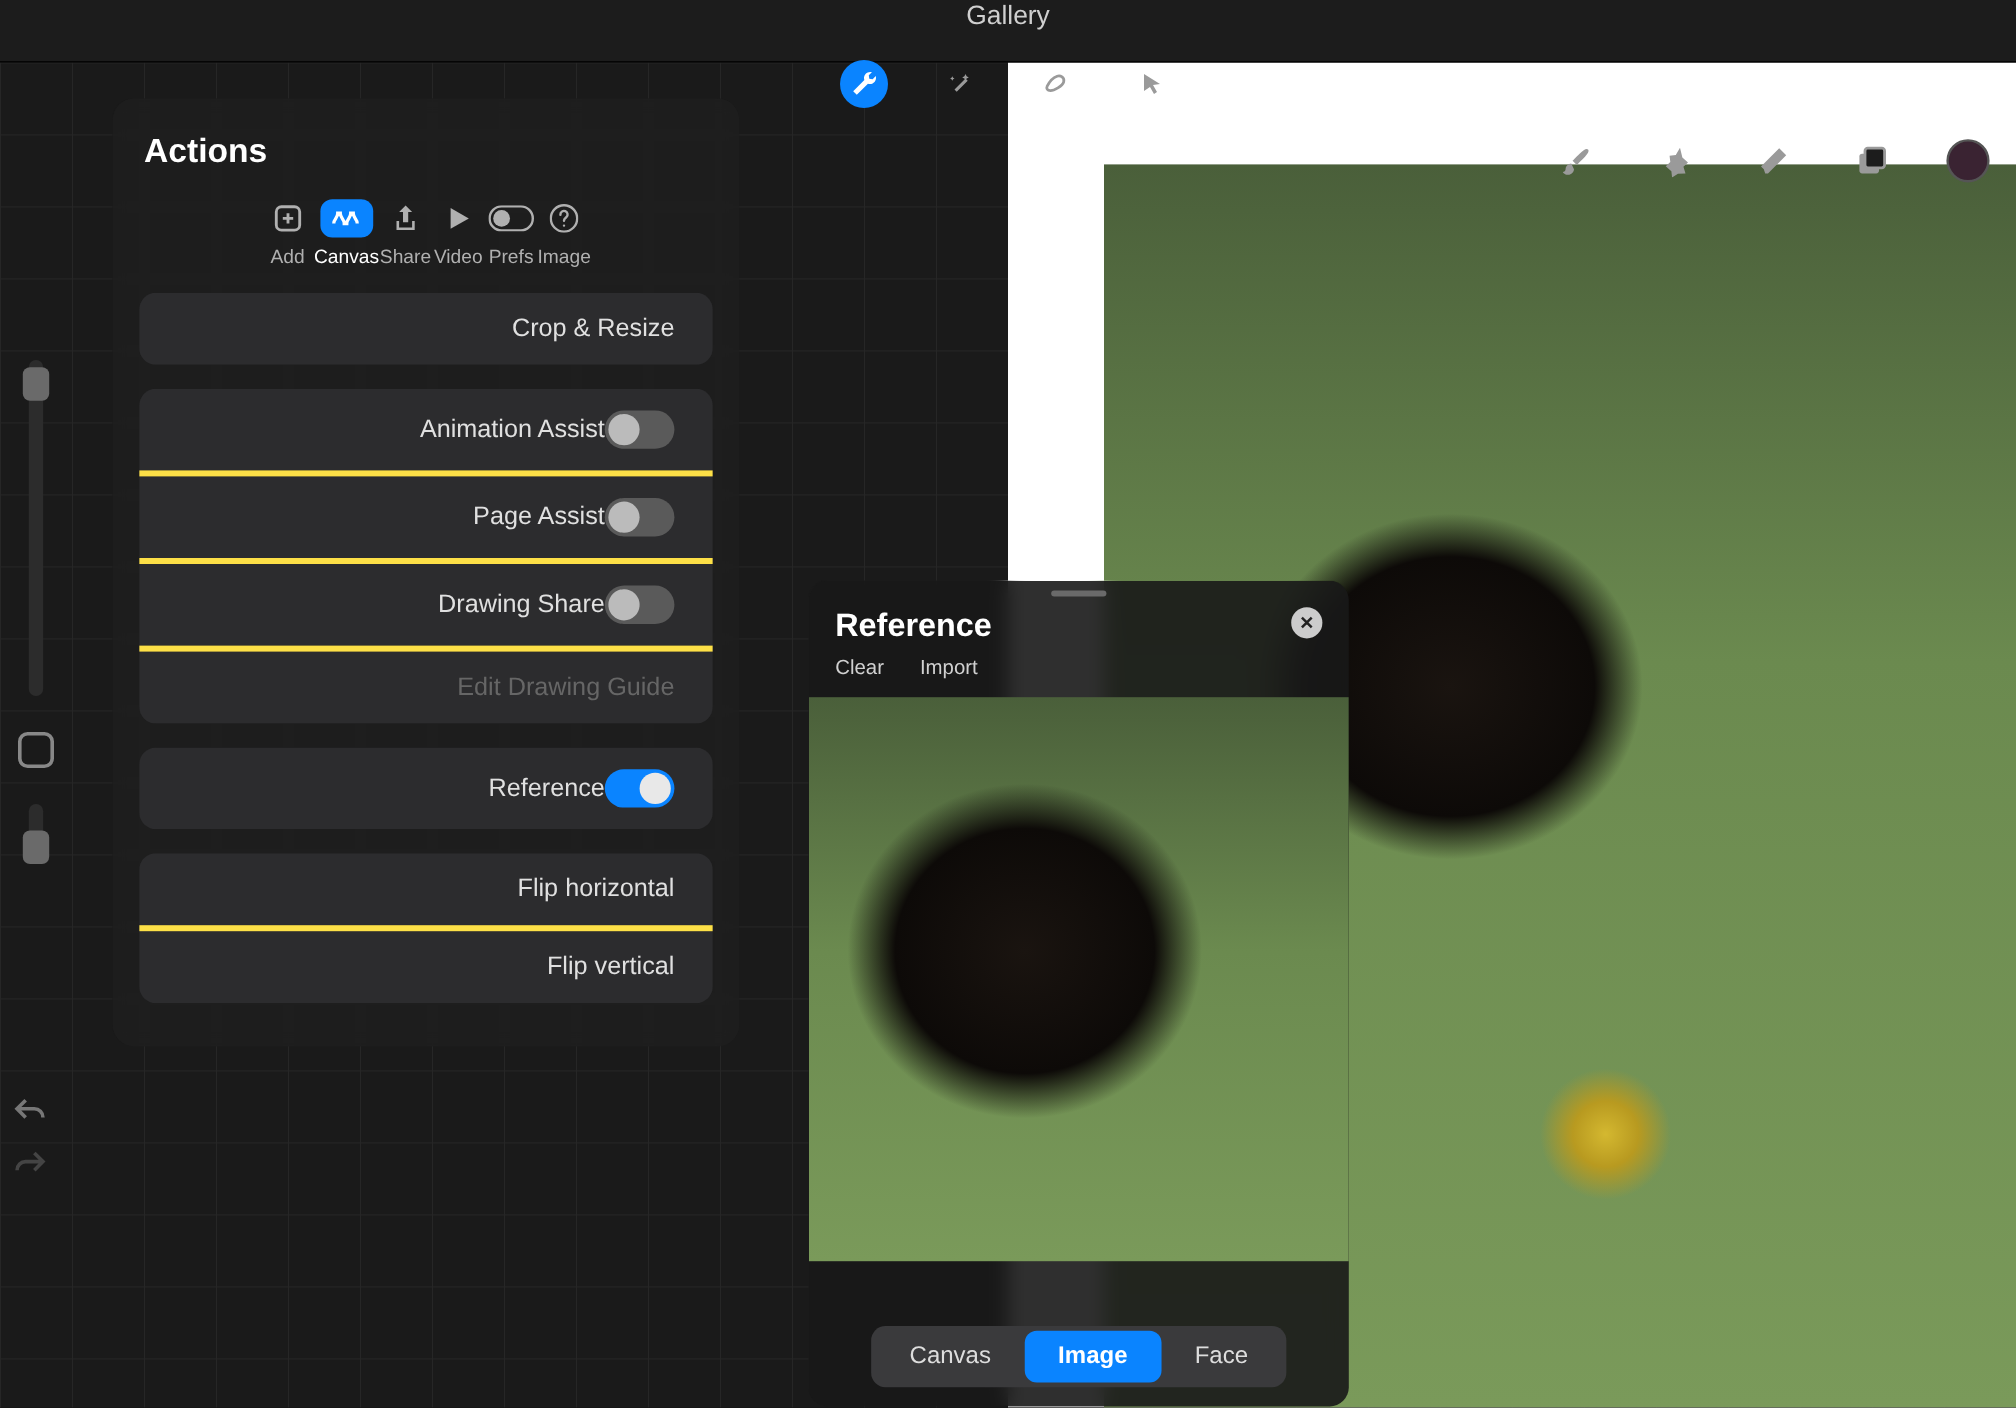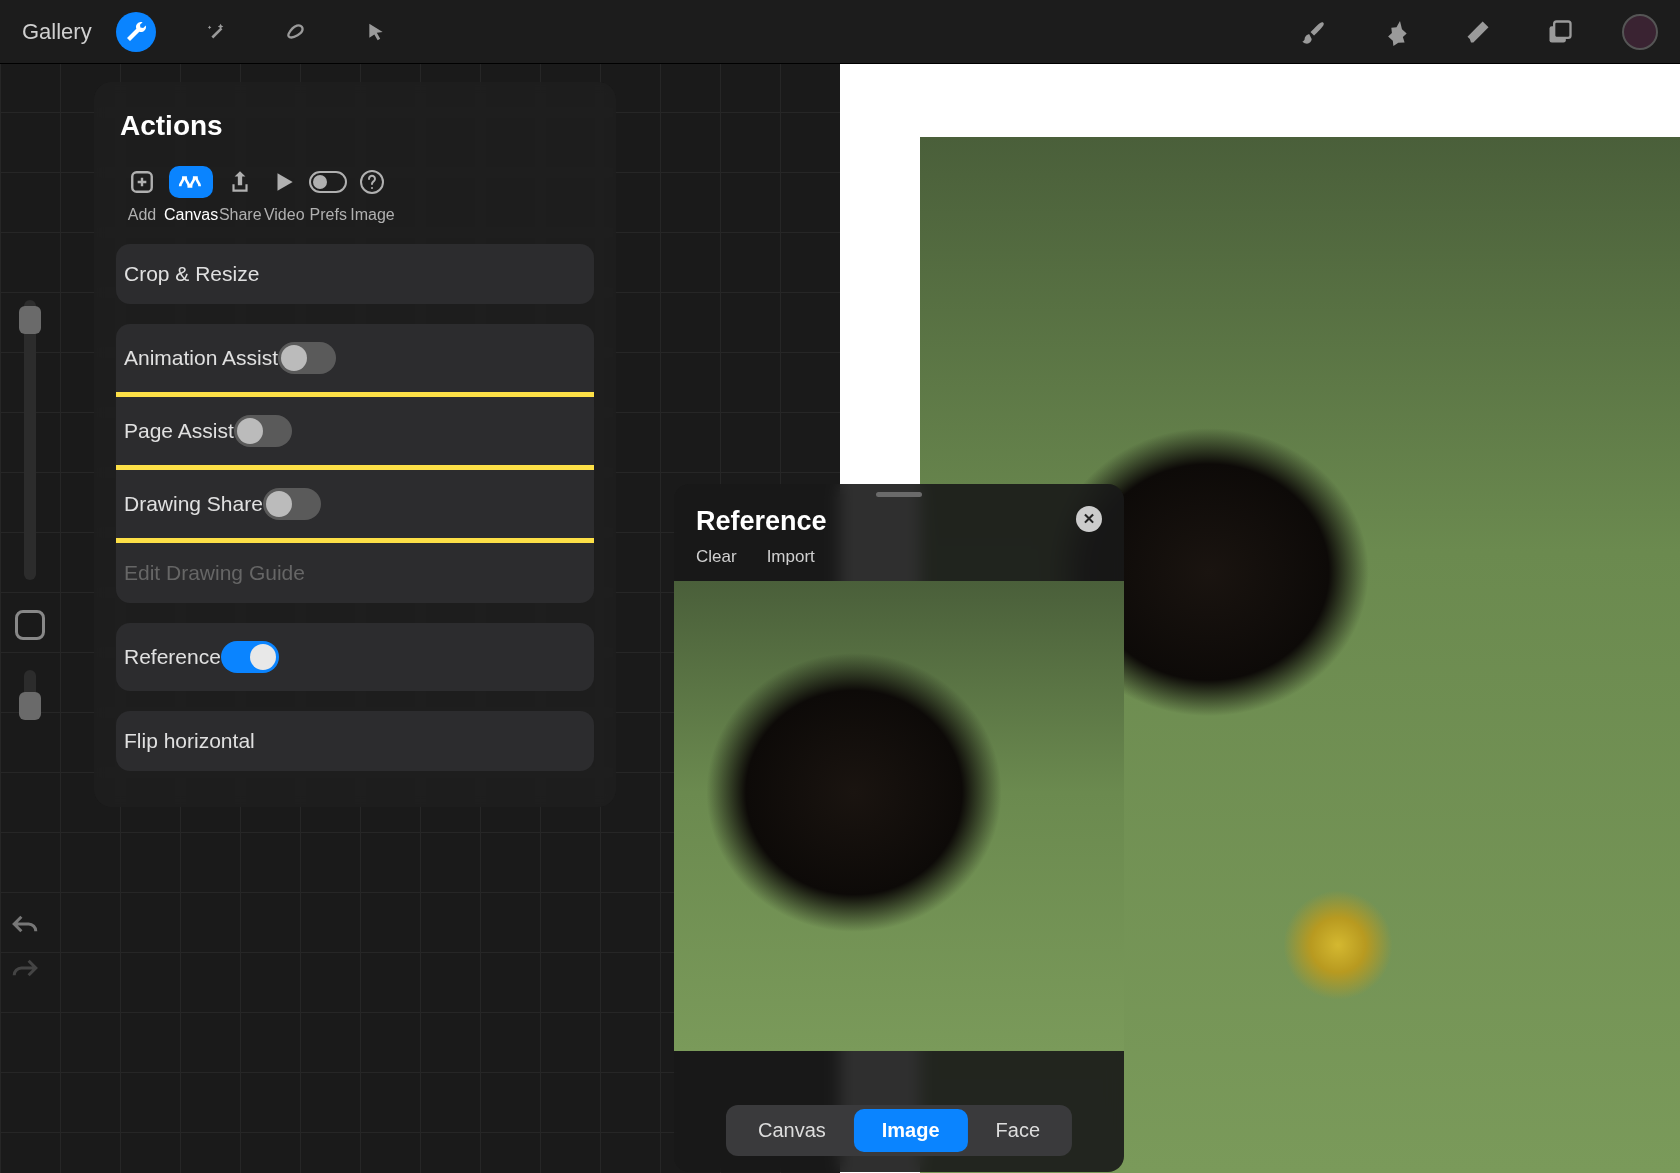--- a/index.html
+++ b/index.html
@@ -6,26 +6,27 @@
   body {
     width: 1680px; height: 1173px;
     background: #151515;
     overflow: hidden;
     position: relative;
   }
 
   
   .topbar {
     position: absolute; top: 0; left: 0; right: 0;
-    height: 64px;
+    height: 52px;
     background: #1c1c1c;
     display: flex; align-items: center;
     padding: 0 22px;
     gap: 24px;
     border-bottom: 1px solid #000;
+    flex-direction: column;
   }
   .gallery-link { color: #cfcfcf; font-size: 22px; font-weight: 500; }
   .tool-btn {
     width: 40px; height: 40px; border-radius: 20px;
     display: flex; align-items: center; justify-content: center;
     color: #9a9a9a;
   }
   .tool-btn.active { background: #0a84ff; color: #fff; }
   .tool-group-left { display: flex; gap: 40px; align-items: center; }
   .tool-group-right { display: flex; gap: 42px; align-items: center; margin-left: auto; }
@@ -88,36 +89,36 @@
     position: absolute;
     top: 82px; left: 94px;
     width: 522px;
     background: rgba(30,30,30,0.85);
     border-radius: 18px;
     padding: 28px 22px 16px;
     backdrop-filter: blur(6px);
   }
   .actions-title { color: #fff; font-size: 28px; font-weight: 700; margin-bottom: 24px; padding-left: 4px;}
   .actions-tabs {
-    display: flex; justify-content: flex-start; padding: 0 4px 20px;
+    display: flex; justify-content: center; padding: 0 4px 20px;
   }
   .action-tab {
     display: flex; flex-direction: column; align-items: center; gap: 8px;
     color: #b0b0b0; font-size: 16px;
   }
   .action-tab .icon-wrap {
     width: 44px; height: 32px; border-radius: 10px;
     display: flex; align-items: center; justify-content: center;
   }
   .action-tab.active .icon-wrap { background: #0a84ff; color: #fff; }
   .action-tab.active { color: #fff; }
   .panel-list .item {
     background: #2c2c2e; color: #e0e0e0;
-    padding: 18px 8px; font-size: 21px;
-    display: flex; align-items: center; justify-content: flex-start;
+    padding: 18px 32px; font-size: 21px;
+    display: flex; align-items: center; justify-content: flex-end;
   }
   .panel-list .group {
     border-radius: 14px; overflow: hidden; margin-bottom: 20px;
   }
   .panel-list .group .item + .item { border-top: 5px solid #fde047; }
   .panel-list .item.disabled { color: #666; }
   .toggle {
     width: 58px; height: 32px; border-radius: 16px;
     background: #5a5a5a; position: relative;
   }
@@ -334,20 +335,23 @@
       <div class="group">
         <div class="item">
           <span>Reference</span>
           <div class="toggle on"></div>
         </div>
       </div>
       <div class="group">
         <div class="item">
           <span>Flip horizontal</span>
         </div>
+        <div class="item">
+          <span>Flip vertical</span>
+        </div>
       </div>
     </div>
 </div>
 
 <div class="reference-popup">
   <div class="ref-handle"></div>
   <div class="ref-header">
     <h2>Reference</h2>
     <div class="ref-close">
       <span>✕</span>

